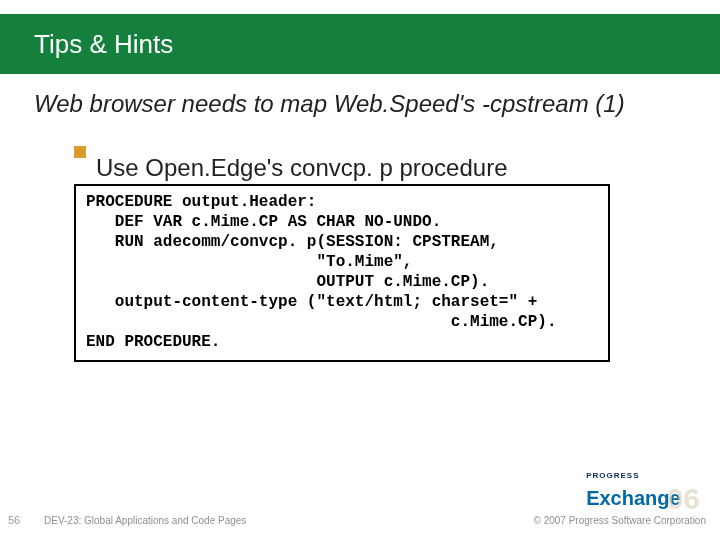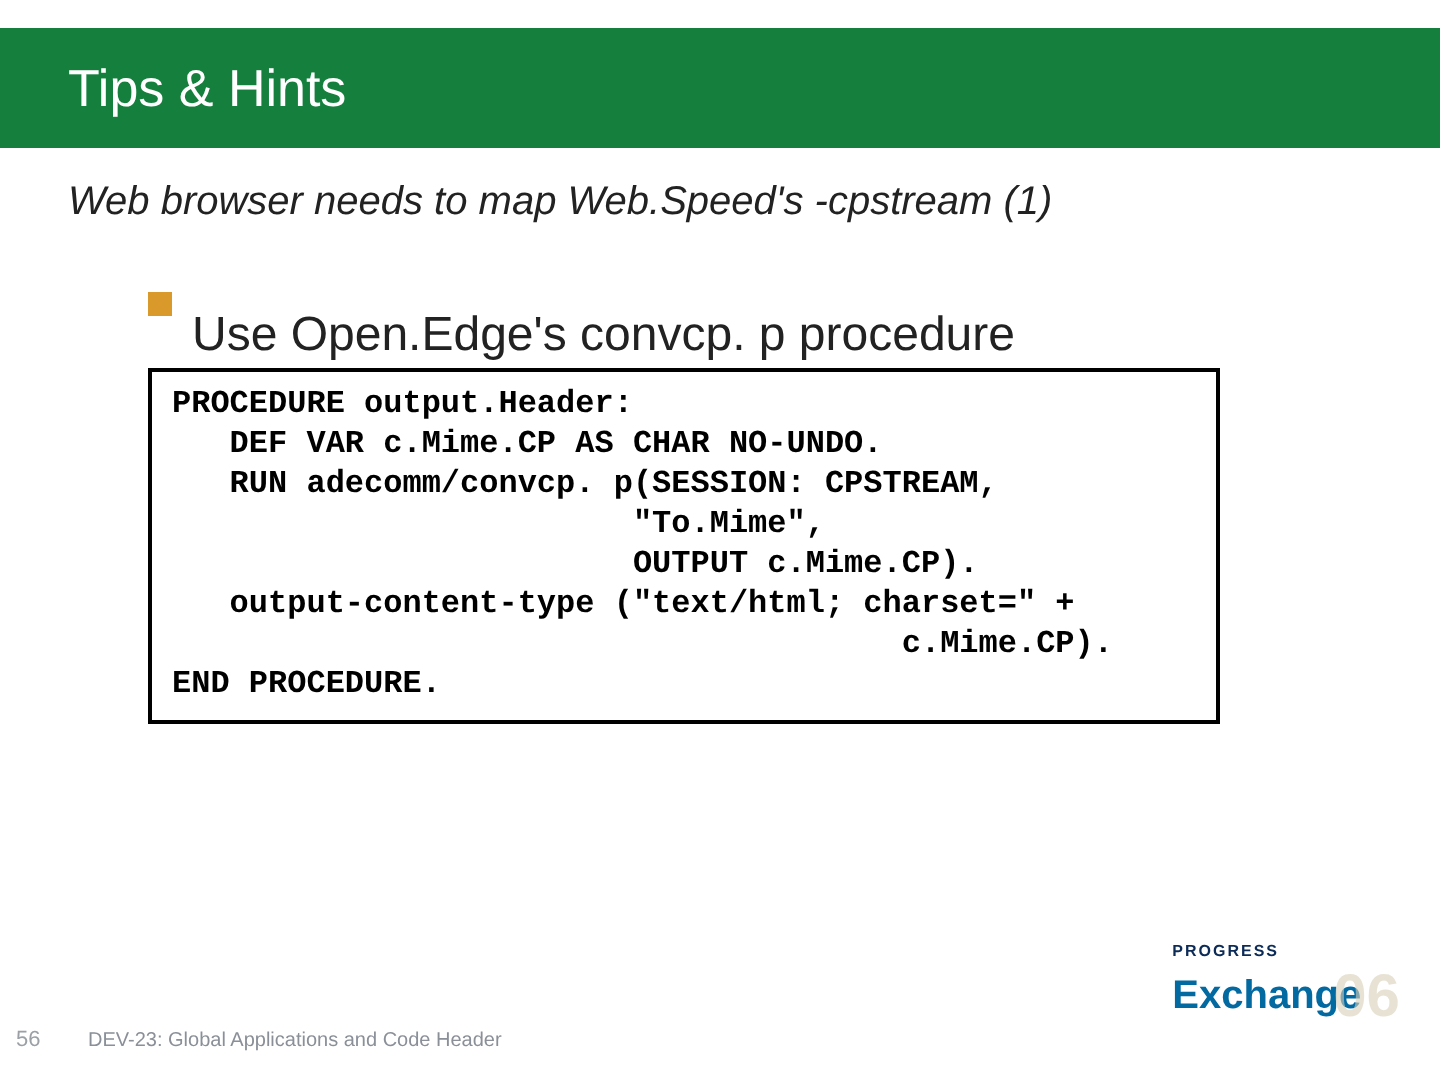--- a/index.html
+++ b/index.html
@@ -15,21 +15,21 @@
     display: flex;
     align-items: center;
     padding-left: 34px;
     font-size: 26px;
   }
 
   .subtitle {
     position: absolute;
     left: 34px; top: 90px;
     font-style: italic;
-    font-size: 20px;
+    font-size: 24px;
     color: #222;
   }
 
   .bullet-row {
     position: absolute;
     left: 74px; top: 138px;
     display: flex;
     align-items: flex-start;
   }
   .bullet-square {
@@ -125,21 +125,22 @@
   <div class="code-box">PROCEDURE output.Header:
    DEF VAR c.Mime.CP AS CHAR NO-UNDO.
    RUN adecomm/convcp. p(SESSION: CPSTREAM,
                         "To.Mime",
                         OUTPUT c.Mime.CP).
    output-content-type ("text/html; charset=" +
                                       c.Mime.CP).
 END PROCEDURE.</div>
 
   <div class="slide-number">56</div>
-  <div class="footer-left">DEV-23: Global Applications and Code Header</div>
+  <div class="footer-left">DEV-23: Global Applications and Code Pages</div>
+  <div class="footer-right">© 2007 Progress Software Corporation</div>
 
   <div class="logo">
     <div class="progress">PROGRESS</div>
     <div>
       <span class="exchange">Exchange</span><span class="year">06</span>
     </div>
   </div>
 
 </div>
 

